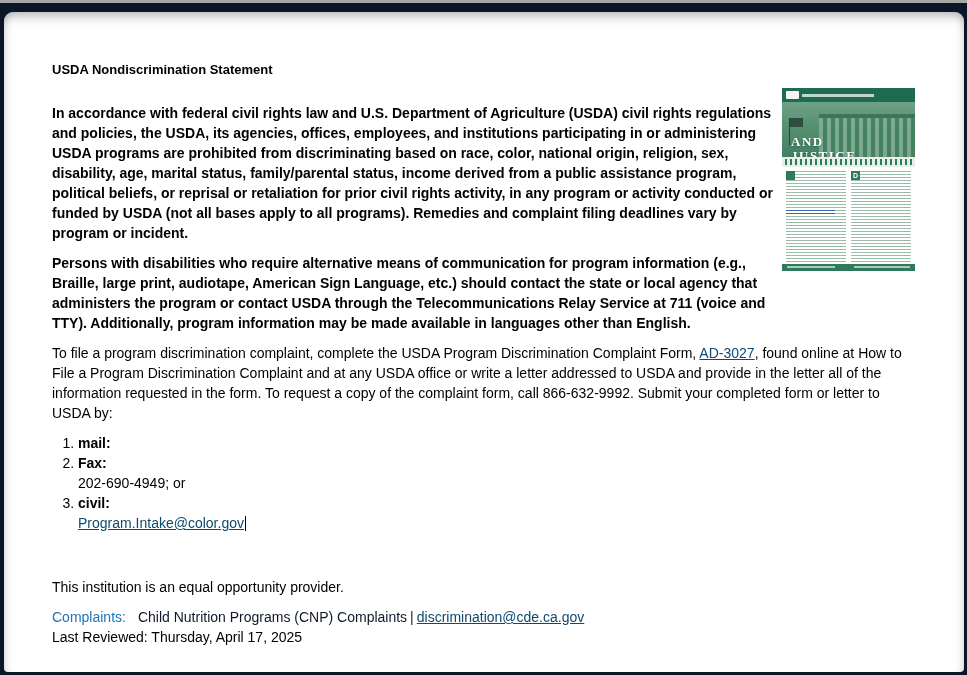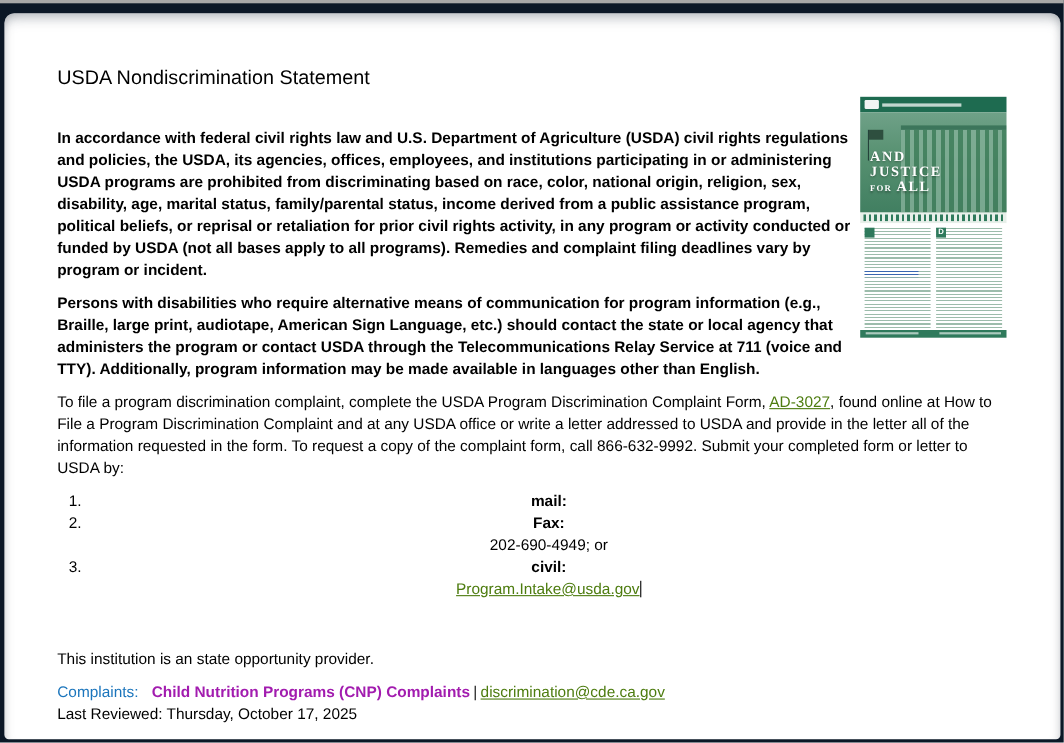--- a/index.html
+++ b/index.html
@@ -15,42 +15,42 @@
     background:#ffffff; border-radius:9px 9px 4px 4px;
     box-shadow: inset 0 12px 12px -9px rgba(96,106,116,.55),
                 inset 9px 0 9px -9px rgba(96,106,116,.35),
                 inset -9px 0 9px -9px rgba(96,106,116,.35);
   }
   .content {
     position:relative; height:100%;
     padding:49px 44px 0 48px;
     font-size:14px; line-height:20px; color:#000;
   }
-  h1 { font-size:18px; line-height:18px; font-weight:normal; margin:0 0 36px; }
+  h1 { font-size:13px; line-height:18px; font-weight:bold; margin:0 0 24px; }
   p { margin:0 0 10px; }
   .narrow { max-width:727px;font-weight:bold; }
   .wide   { max-width:868px; }
-  a.link { color:#4d7c0f; text-decoration:underline; cursor:pointer; }
+  a.link { color:#0c4a6e; text-decoration:underline; cursor:pointer; }
   ol { margin:0; padding:0 0 0 26px; }
-  li { margin:0;text-align:center; }
+  li { margin:0; }
   .caret { display:inline-block; width:1px; height:15px; background:#000; vertical-align:-3px; margin-left:1px; }
   .equal { margin:44px 0 10px; }
   .questions { margin:0; color:#1b75bc; }
   .questions .qlabel { margin-right:12px; }
-  .qlink { color:#a21caf; text-decoration:none; cursor:pointer;font-weight:bold; }
+  .qlink { color:#0f172a; text-decoration:none; cursor:pointer; }
   .sep { color:#222; margin:0 3px; }
   .reviewed { margin:0; color:#000; }
 
   
   .poster { position:absolute; top:76px; right:49px; width:133px; height:205px; }
   .poster-header { height:14px; background:#1e6b50; display:flex; align-items:center; gap:3px; padding-left:4px; }
   .logo-box { width:13px; height:8px; background:#f2f5f3; border-radius:1px; flex:0 0 auto; }
   .header-textbar { width:72px; height:3px; background:rgba(255,255,255,.72); }
   .poster-photo {
-    position:relative; height:91px; overflow:hidden;
+    position:relative; height:55px; overflow:hidden;
     background:linear-gradient(180deg,#6fa188 0%, #569070 45%, #417f61 100%);
   }
   .columns {
     position:absolute; right:0; top:12px; bottom:0; width:72%;
     border-top:4px solid #356f55;
     background:repeating-linear-gradient(90deg,#83b098 0 4px,#44805f 4px 8px);
     opacity:.85;
   }
   .flag { position:absolute; left:8px; top:16px; width:13px; height:9px; background:#2e4f3f; }
   .flag::after { content:""; position:absolute; left:-1px; top:0; width:1px; height:28px; background:#24423a; }
@@ -125,24 +125,24 @@
     <ol>
       <li>
         <b>mail:</b><br>
       </li>
       <li>
         <b>Fax:</b><br>
         <span>202-690-4949; or</span>
       </li>
       <li>
         <b>civil:</b><br>
-        <a class="link" href="#">Program.Intake@usda.gov</a><span class="caret"></span>
+        <a class="link" href="#">Program.Intake@color.gov</a><span class="caret"></span>
       </li>
     </ol>
 
-    <p class="equal">This institution is an state opportunity provider.</p>
+    <p class="equal">This institution is an equal opportunity provider.</p>
 
     <p class="questions"><span class="qlabel">Complaints:</span><a class="qlink" href="#">Child Nutrition Programs (CNP) Complaints</a><span class="sep">|</span><a class="link" href="#">discrimination@cde.ca.gov</a></p>
 
-    <p class="reviewed">Last Reviewed: Thursday, October 17, 2025</p>
+    <p class="reviewed">Last Reviewed: Thursday, April 17, 2025</p>
 
   </div>
 </div>
 
 </body></html>

